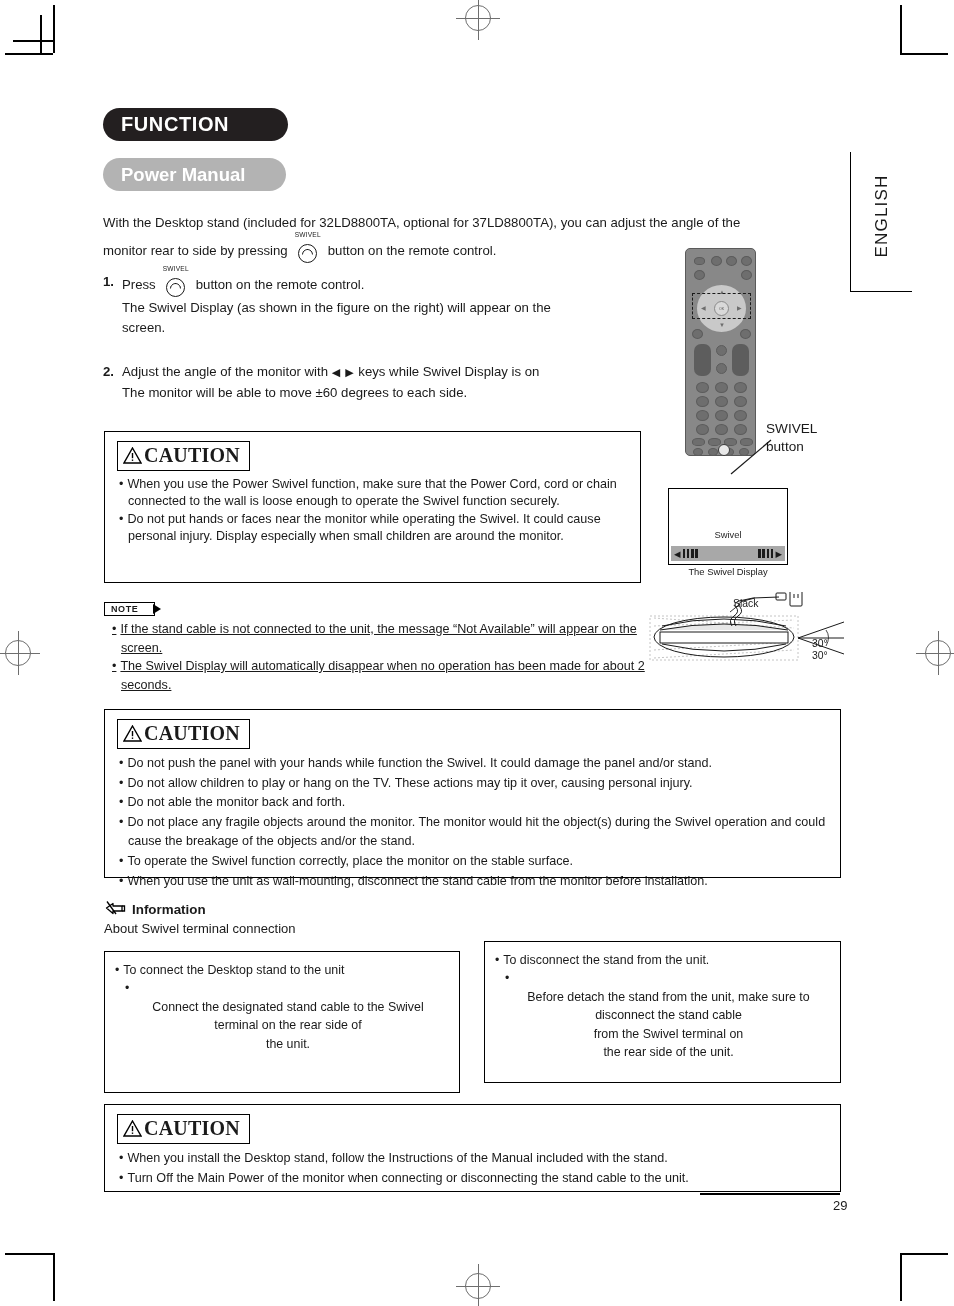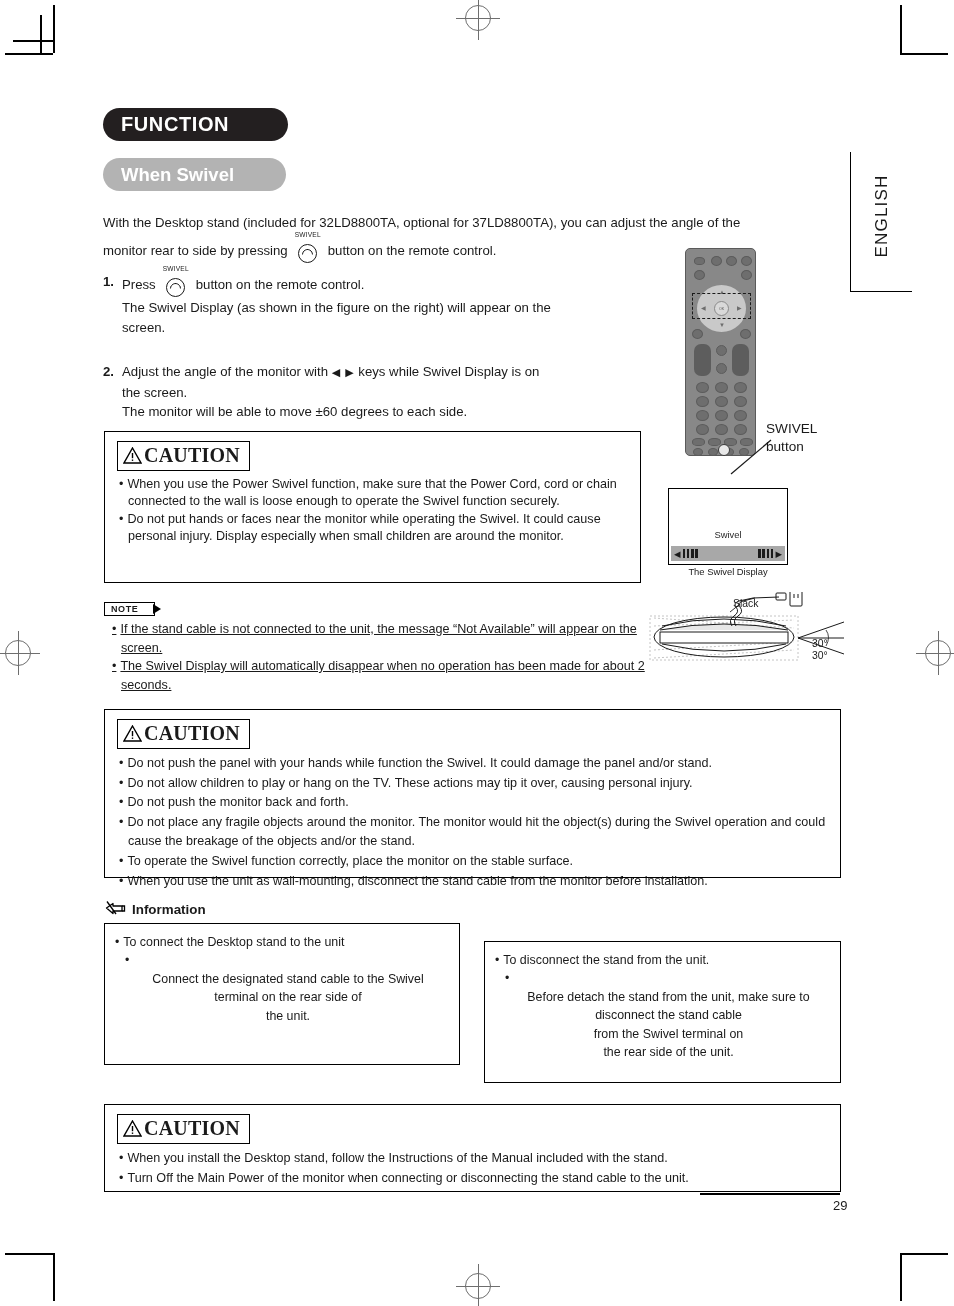--- a/index.html
+++ b/index.html
@@ -132,21 +132,21 @@
     padding-left:9px; text-indent:-9px;text-decoration:underline;
   }
   .note li::before { content:"\2022"; margin-right:4px; }
 
   
   .info-head { position:absolute; left:104px; top:899px; display:flex; align-items:center; gap:6px; }
   .info-head .ttl { font-size:13.4px; font-weight:bold; }
   .info-sub { position:absolute; left:104px; top:921px; font-size:13px; }
 
   .info-box { position:absolute; border:1.5px solid #000; background:#fff; }
-  #infoL { left:104px; top:923px; width:356px; height:142px; }
+  #infoL { left:104px; top:951px; width:356px; height:142px; }
   #infoR { left:484px; top:941px; width:357px; height:142px; }
   .info-box ul { margin:9px 0 0 0; padding:0 8px 0 10px; list-style:none; }
   .info-box li { font-size:12.4px; line-height:18.4px; padding-left:8px; text-indent:-8px; }
   .info-box li::before { content:"\2022"; margin-right:4px; }
   .info-box .cont { display:block; text-indent:0; padding-left:0;text-align:center; }
 
   
   .remote {
     position:absolute; left:685px; top:248px;
     width:71px; height:208px;
@@ -242,21 +242,21 @@
       <div class="rv"></div>
       <div class="rc"></div>
   </div>
   <div class="reg" style="left:916px;top:631px;width:44px;height:44px;">
     <div class="rh"></div>
       <div class="rv"></div>
       <div class="rc"></div>
   </div>
 
   <div class="function-pill">FUNCTION</div>
-  <div class="section-pill">When Swivel</div>
+  <div class="section-pill">Power Manual</div>
 
   <div class="eng-tab">
     <span>ENGLISH</span>
   </div>
 
   <div class="intro">
     <div>With the Desktop stand (included for 32LD8800TA, optional for 37LD8800TA), you can adjust the angle of the</div>
     <div class="l2">
       <span>monitor rear to side by pressing</span>
       <span class="swivel-glyph">
@@ -286,21 +286,20 @@
   </div>
 
   <div class="step" id="step2">
     <span class="num">2.</span>
     <div class="body">
       <span class="ln">
         <span>Adjust the angle of the monitor with</span>
         <span class="tri">◀ ▶</span>
         <span>keys while Swivel Display is on</span>
       </span>
-      <span class="ln">the screen.</span>
       <span class="ln">The monitor will be able to move ±60 degrees to each side.</span>
     </div>
   </div>
 
   <div class="cbox" id="caution1">
     <div class="caution-head">
       <span class="warn-tri">
         <svg width="19" height="17" viewBox="0 0 19 17">
             <polygon points="9.5,1 18,16 1,16" fill="none" stroke="#000" stroke-width="1.4"></polygon>
             <rect x="8.8" y="6" width="1.4" height="5.2" fill="#000"></rect>
@@ -330,21 +329,21 @@
             <polygon points="9.5,1 18,16 1,16" fill="none" stroke="#000" stroke-width="1.4"></polygon>
             <rect x="8.8" y="6" width="1.4" height="5.2" fill="#000"></rect>
             <rect x="8.8" y="12.5" width="1.4" height="1.4" fill="#000"></rect>
           </svg>
       </span>
       <span>CAUTION</span>
     </div>
     <ul>
       <li>Do not push the panel with your hands while function the Swivel.  It could damage the panel and/or stand.</li>
       <li>Do not allow children to play or hang on the TV. These actions may tip it over, causing personal injury.</li>
-      <li>Do not push the monitor back and forth.</li>
+      <li>Do not able the monitor back and forth.</li>
       <li>Do not place any fragile objects around the monitor. The monitor would hit the object(s) during the Swivel operation and could cause the breakage of the objects and/or the stand.</li>
       <li>To operate the Swivel function correctly, place the monitor on the stable surface.</li>
       <li>When you use the unit as wall-mounting, disconnect the stand cable from the monitor before installation.</li>
     </ul>
   </div>
 
   <div class="info-head">
     <span>
       <svg width="22" height="17" viewBox="0 0 22 17">
         <path d="M2.5 9 L9 4.5 L9 7 L18 7 L18 12 L9 12 L9 14.5 Z" fill="none" stroke="#000" stroke-width="1.3" stroke-linejoin="round"></path>

